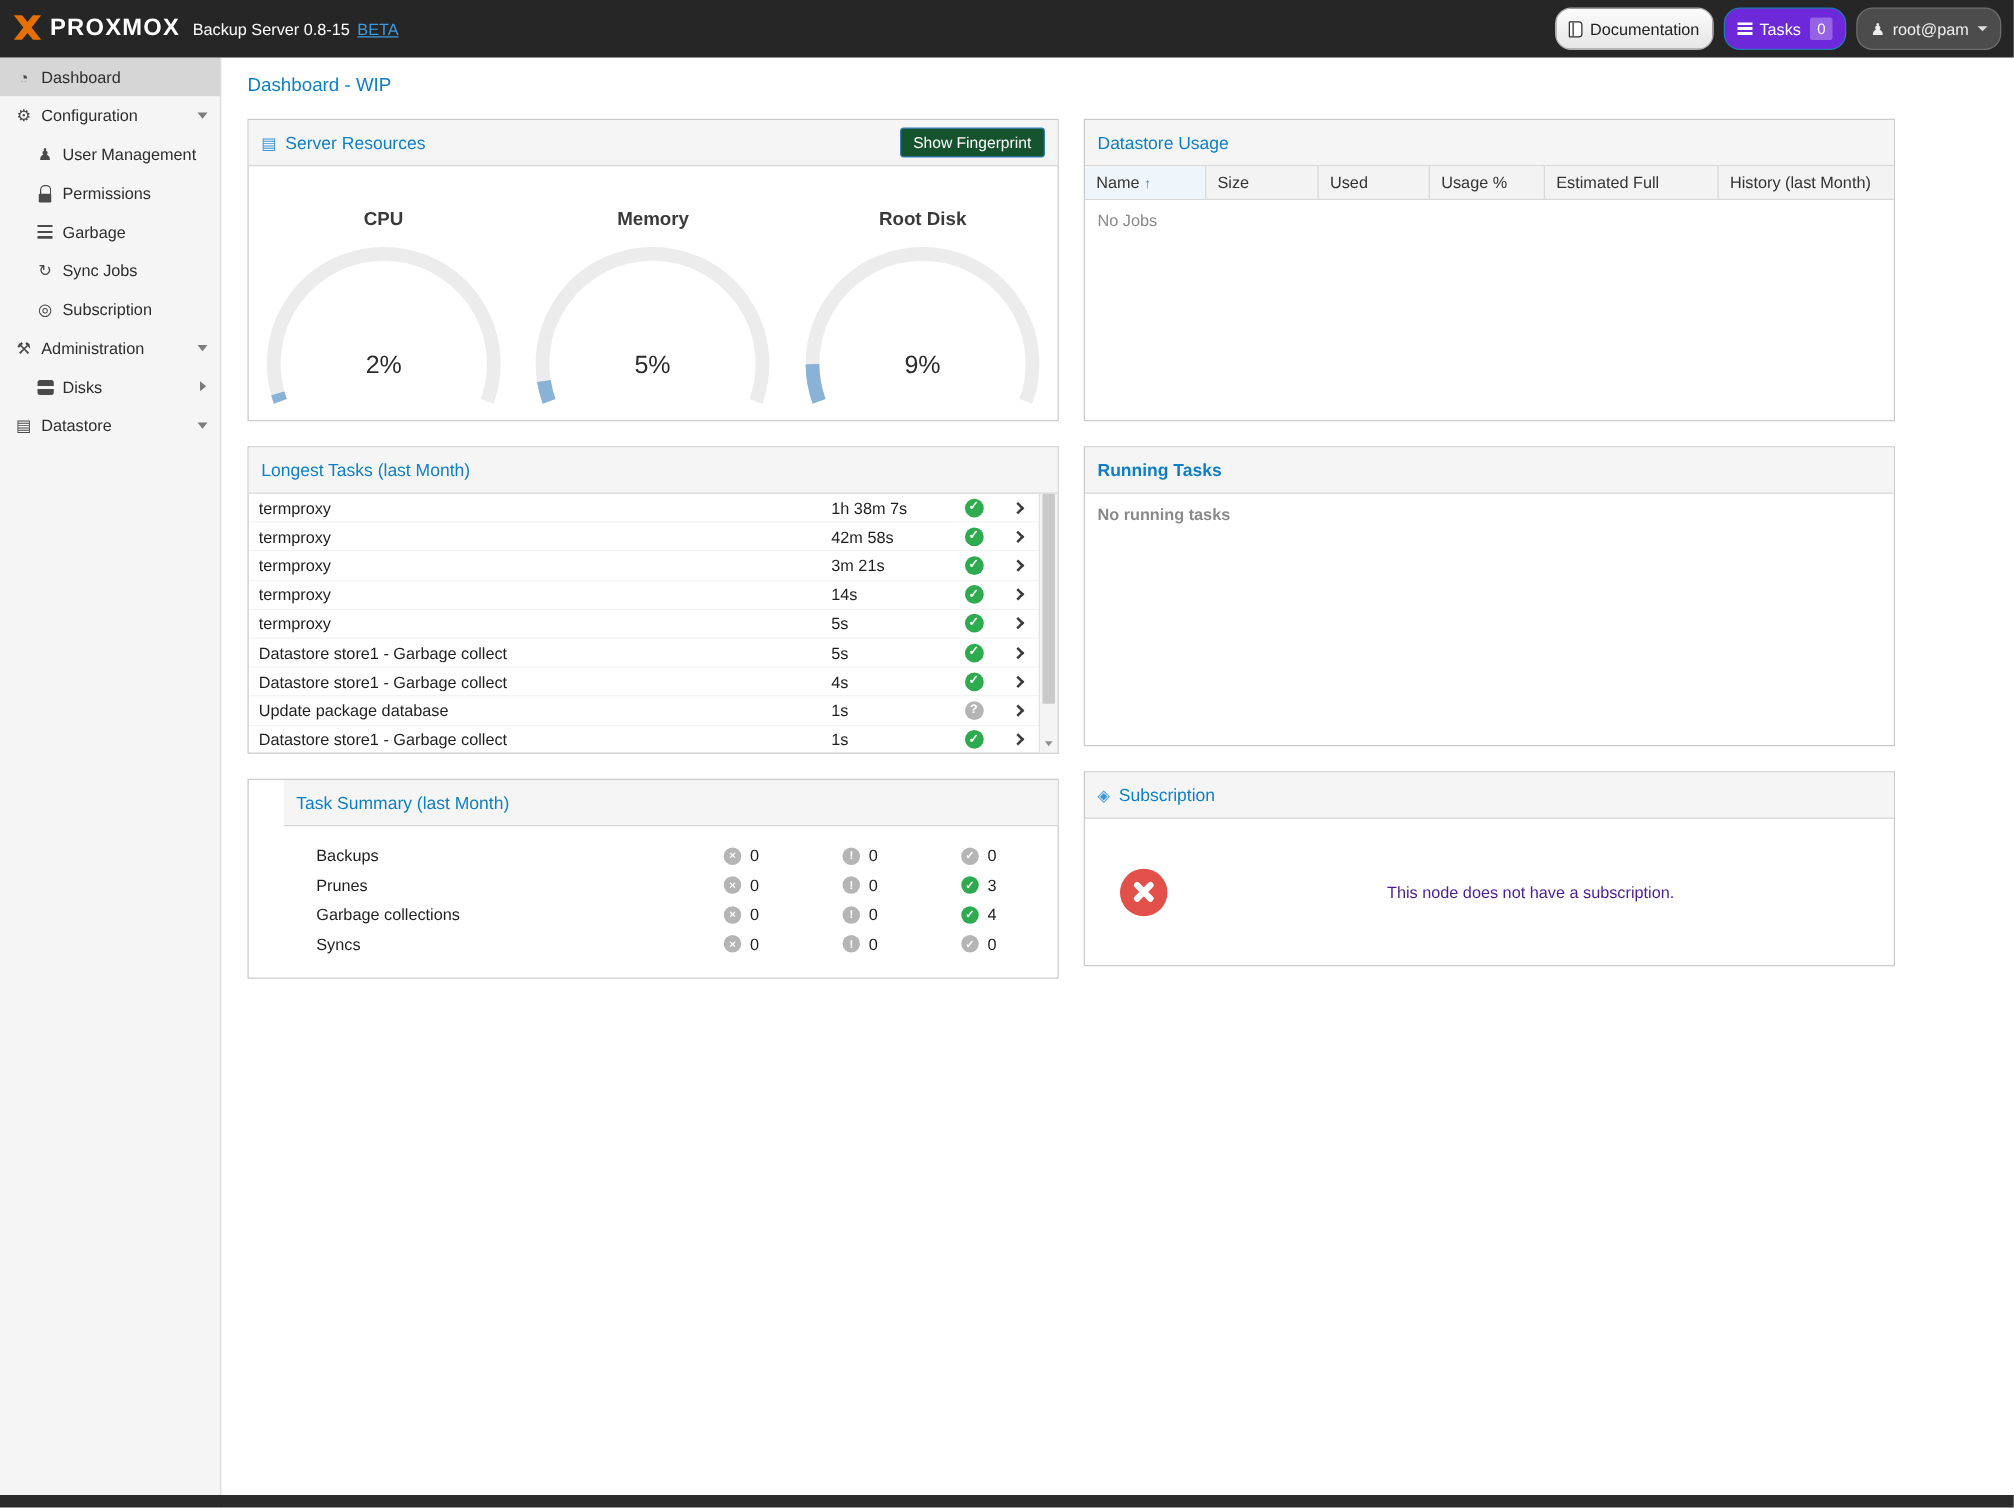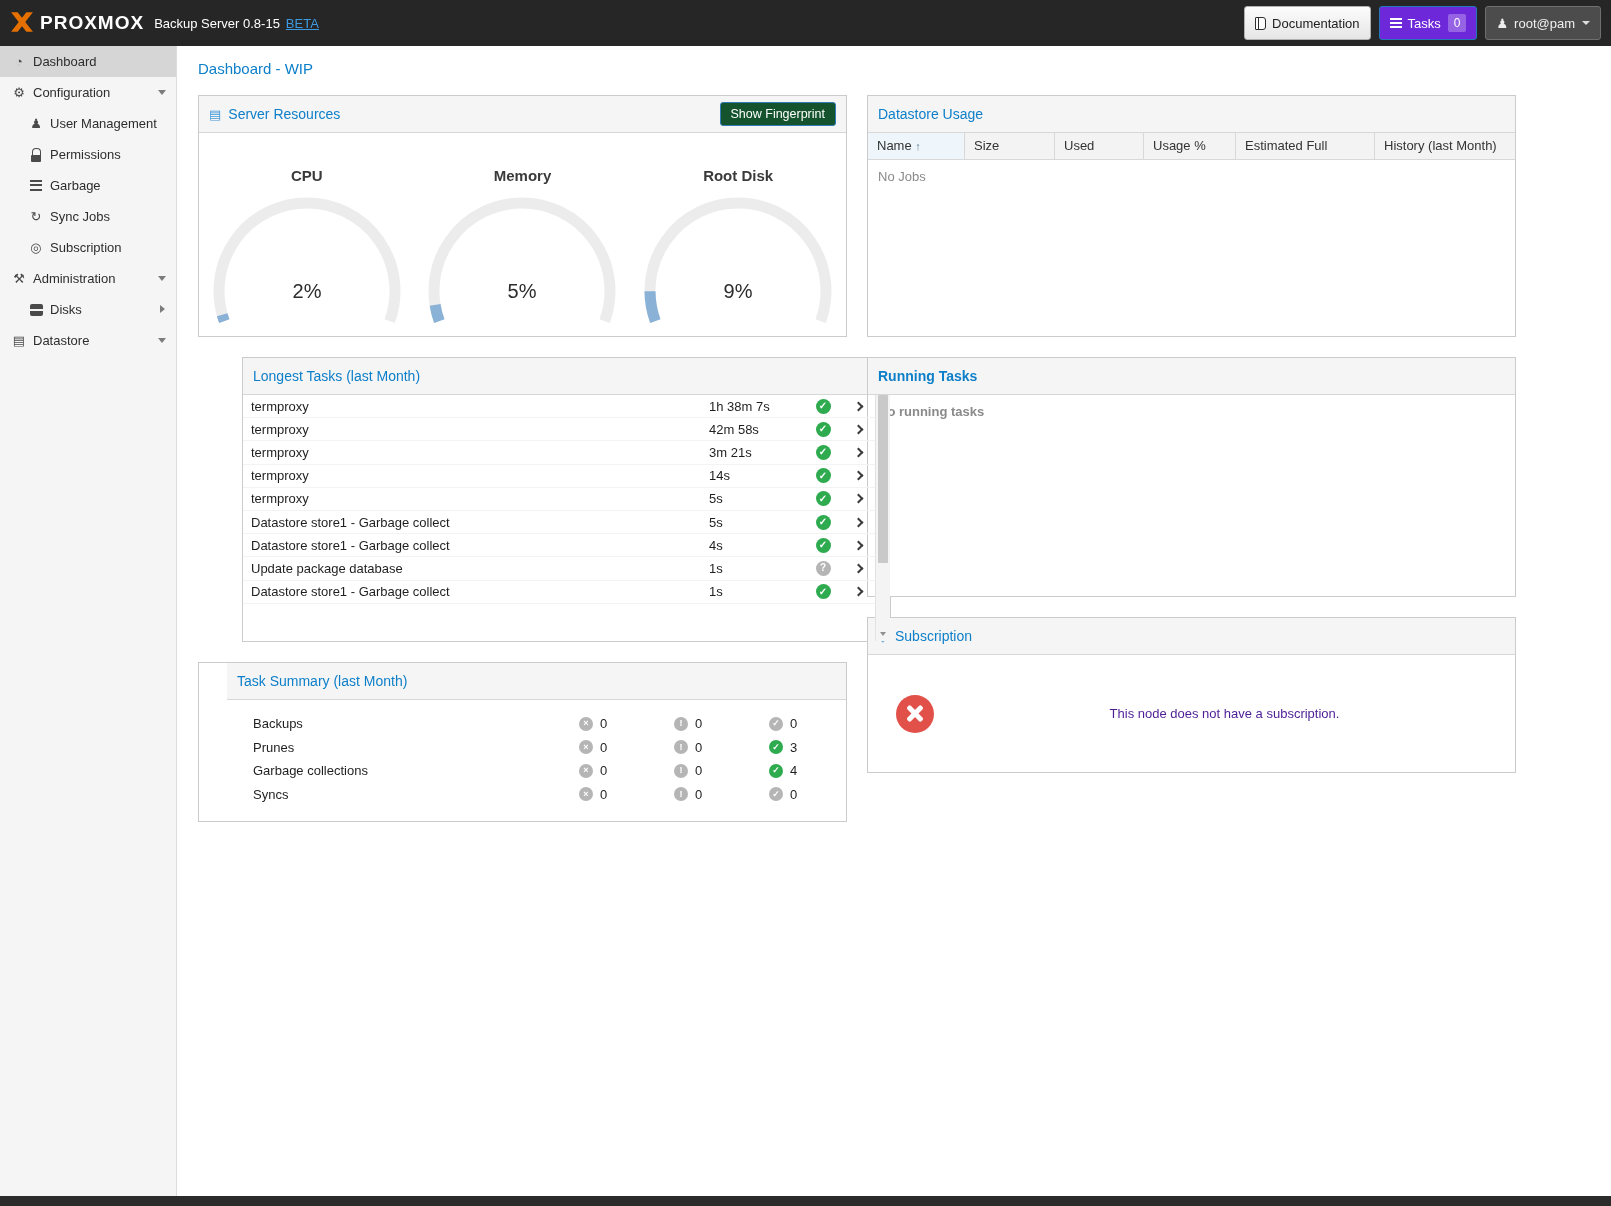--- a/index.html
+++ b/index.html
@@ -20,21 +20,21 @@
     padding:0 10px;
     z-index:10;
   }
   .brand { display:flex; align-items:flex-start; margin-right:10px; }
   .logo-x { width:24px; height:20px; margin-right:6px; }
   .brand-text { color:#fff; font-size:19px; font-weight:bold; letter-spacing:1px; }
   .product { color:#fff; font-size:13px; margin-right:6px; }
   .beta { color:#3d9ae0; font-size:13px; text-decoration:underline; }
   .topbar-right { margin-left:auto; display:flex; align-items:center; gap:8px; }
   .tb-btn { display:inline-flex; align-items:center; height:27px; padding:16px 10px;
-            border-radius:3px; font-size:13px; cursor:pointer; white-space:nowrap; }
+            border-radius:13px; font-size:13px; cursor:pointer; white-space:nowrap; }
   .btn-light { background:linear-gradient(#fcfcfc,#e6e6e6); border:1px solid #b0b0b0; color:#212121; }
   .btn-blue  { background:#6d28d9; border:1px solid #2478b8; color:#fff; }
   .btn-dark  { background:#4c4c4c; border:1px solid #6f6f6f; color:#f0f0f0; }
   .badge { margin-left:7px; background:rgba(255,255,255,.28); padding:0 6px; border-radius:2px;
            font-size:12px; line-height:18px; }
   .glyph-book { width:11px; height:13px; border:1.5px solid #2e2e2e; border-radius:1px 3px 3px 1px;
                 position:relative; margin-right:6px; background:#fdfdfd; }
   .glyph-book::before { content:''; position:absolute; left:1.5px; top:0; bottom:0; width:1.5px; background:#2e2e2e; }
   .glyph-bars-white { width:12px; height:10px; margin-right:6px;
     background:linear-gradient(to bottom,#fff 0 2px,transparent 2px 4px,#fff 4px 6px,transparent 6px 8px,#fff 8px 10px); }
@@ -70,21 +70,21 @@
   .main { position:absolute; top:46px; left:177px; right:0; bottom:0; background:#fff; overflow:hidden; }
   .page-title { padding:14px 21px 12px; font-size:15px; color:#0d7fc9; }
   .content { padding:6px 20px 0 21px; display:flex; gap:20px; align-items:flex-start; }
   .col { display:flex; flex-direction:column; gap:20px; width:649px; flex:none; }
 
   .panel { border:1px solid #cbcbcb; background:#fff; width:100%; }
   .panel > header { display:flex; align-items:center; height:37px; padding:0 10px;
                     background:#f5f5f5; border-bottom:1px solid #d7d7d7; }
   .ptitle { color:#0d7fc9; font-size:14px; }
   .hicon { color:#3d96d8; margin-right:7px; font-size:13px; line-height:1; }
-  .h242 { height:242px; } .h246 { height:285px;margin-left:44px; } .h160 { height:160px;padding-left:28px; }
+  .h242 { height:242px; } .h246 { height:246px; } .h160 { height:160px;padding-left:28px; }
   .h240 { height:240px;font-weight:bold; } .h156 { height:156px; }
   .btn-small { margin-left:auto; background:#14532d; border:1px solid #2f7cb6; color:#fff;
                font-size:12.5px; padding:4px 10px; border-radius:3px; cursor:pointer;
                font-family:"Liberation Sans",sans-serif;text-align:right; }
 
   
   .gauges { display:flex; justify-content:space-around; padding-top:34px; }
   .gauge { width:200px; display:flex; flex-direction:column; align-items:center; }
   .gauge-label { font-size:15px; font-weight:bold; color:#3a3a3a; text-align:center; }
   .gauge svg { width:200px; height:140px; margin-top:4px; }

